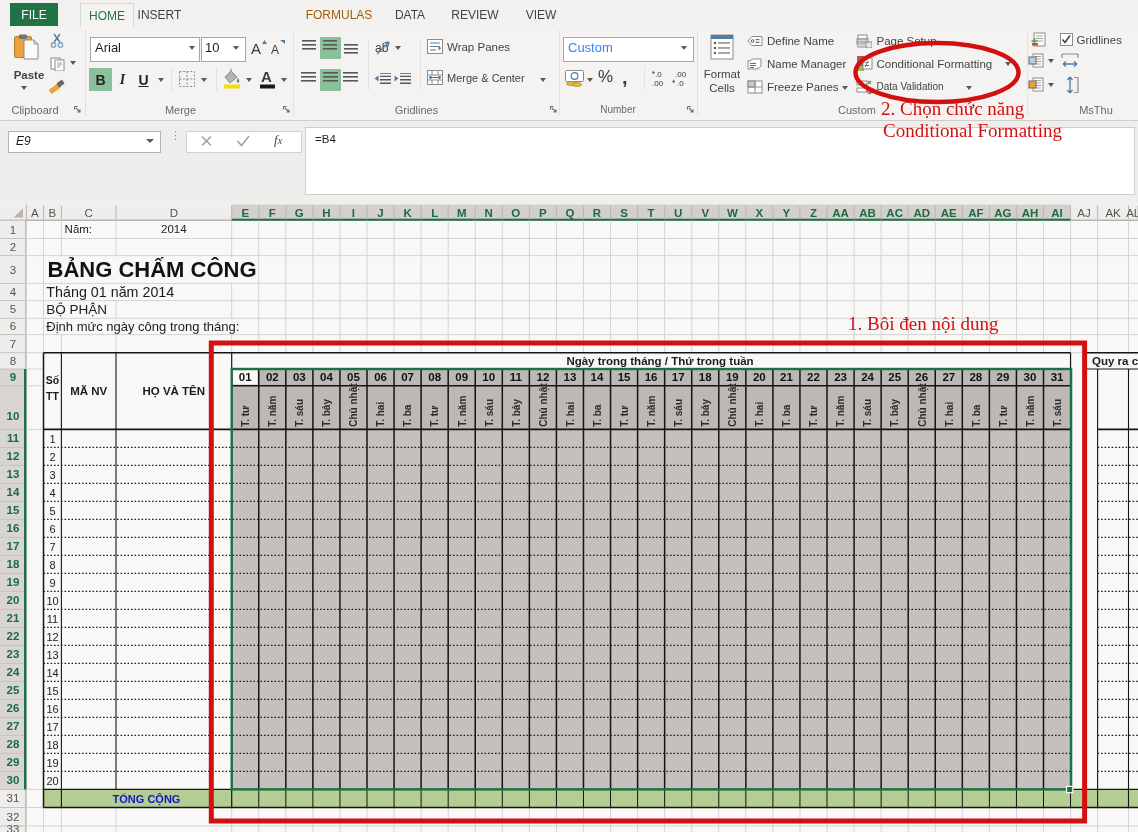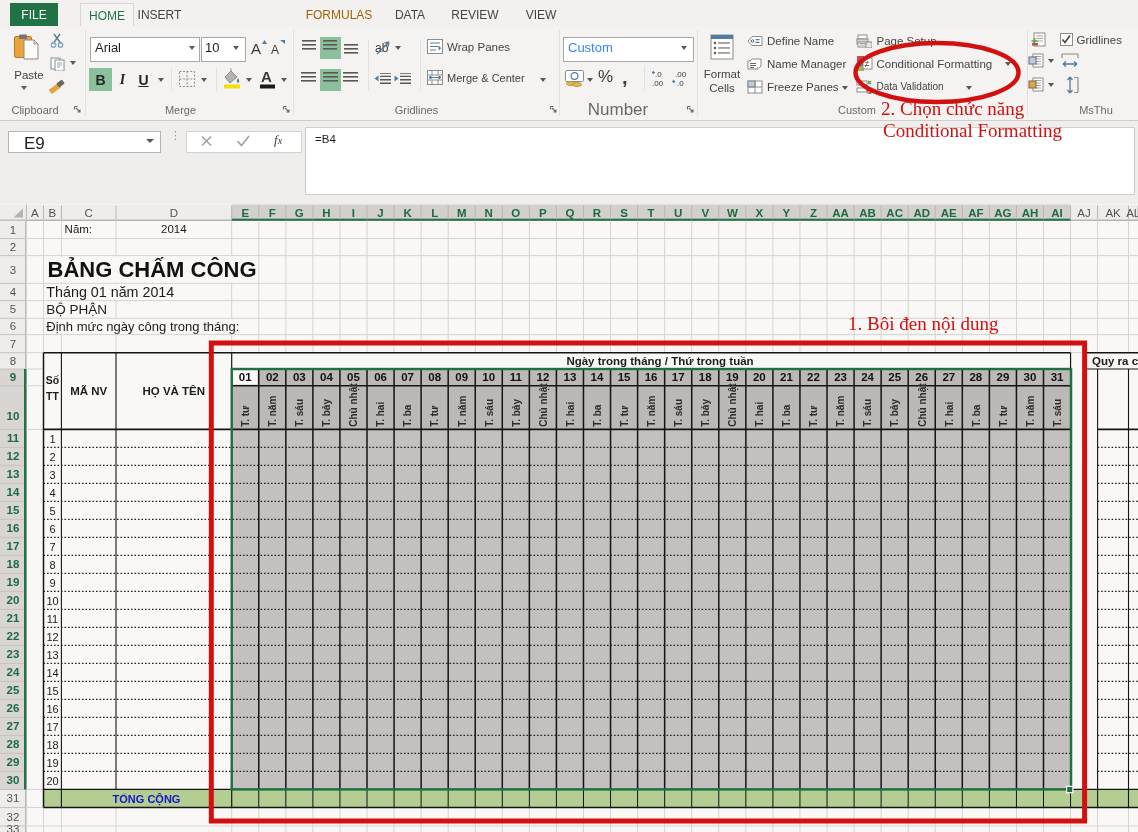--- a/index.html
+++ b/index.html
@@ -22,21 +22,21 @@
 <div class="ab" style="left:0;top:26px;width:1138px;height:95px;background:#f5f3f1;"></div>
 <div class="ab" style="left:0;top:120px;width:1138px;height:1px;background:#cfccc9;"></div>
 <div class="ab" style="left:85.4px;top:30px;width:1px;height:86px;background:#e3e0dd;"></div>
 <div class="ab" style="left:292.5px;top:30px;width:1px;height:86px;background:#e3e0dd;"></div>
 <div class="ab" style="left:558.5px;top:30px;width:1px;height:86px;background:#e3e0dd;"></div>
 <div class="ab" style="left:697px;top:30px;width:1px;height:86px;background:#e3e0dd;"></div>
 <div class="ab" style="left:1027px;top:30px;width:1px;height:86px;background:#e3e0dd;"></div>
 <div class="ab ct" style="left:-25px;top:103px;width:120px;height:13px;color:#6b6966;font-size:11px;">Clipboard</div>
 <div class="ab ct" style="left:120.5px;top:103px;width:120px;height:13px;color:#6b6966;font-size:11px;">Merge</div>
 <div class="ab ct" style="left:356.5px;top:103px;width:120px;height:13px;color:#6b6966;font-size:11px;">Gridlines</div>
-<div class="ab ct" style="left:558px;top:103px;width:120px;height:13px;color:#6b6966;font-size:17px;">Number</div>
+<div class="ab ct" style="left:558px;top:103px;width:120px;height:13px;color:#6b6966;font-size:10px;">Number</div>
 <div class="ab ct" style="left:797px;top:103px;width:120px;height:13px;color:#6b6966;font-size:11px;">Custom</div>
 <div class="ab ct" style="left:1036px;top:103px;width:120px;height:13px;color:#6b6966;font-size:11px;">MsThu</div>
 <div class="ab" style="left:73px;top:105px;">
     <svg width="10" height="10" viewBox="0 0 10 10">
       <path d="M1.5 1.5 h3 M1.5 1.5 v3 M3 3 l4 4 M7 4.5 v2.5 h-2.5" stroke="#6b6966" stroke-width="1.1" fill="none"></path>
     </svg>
   </div>
 <div class="ab" style="left:282px;top:105px;">
     <svg width="10" height="10" viewBox="0 0 10 10">
       <path d="M1.5 1.5 h3 M1.5 1.5 v3 M3 3 l4 4 M7 4.5 v2.5 h-2.5" stroke="#6b6966" stroke-width="1.1" fill="none"></path>
@@ -53,21 +53,21 @@
     </svg>
   </div>
 <div class="ab" style="left:12px;top:33px;width:30px;height:30px;">
 <svg width="30" height="30" viewBox="0 0 30 30">
  <rect x="2.5" y="3.5" width="17" height="21" rx="1.5" fill="#e8a33d" stroke="#b57e27" stroke-width="1"></rect>
  <rect x="7" y="1.5" width="8" height="4.5" rx="1" fill="#767472"></rect>
  <path d="M12 7 h10 l4 4 v15 h-14 z" fill="#fcfbfa" stroke="#8e8b88" stroke-width="1"></path>
  <path d="M22 7 v4 h4 z" fill="#dcd9d6" stroke="#8e8b88" stroke-width="0.8"></path>
 </svg>
   </div>
-<div class="ab ct" style="left:6px;top:68px;width:46px;height:13px;font-size:11.5px;color:#454341;">Paste</div>
+<div class="ab ct" style="left:6px;top:68px;width:46px;height:13px;font-size:11.5px;color:#454341;font-weight:bold;">Paste</div>
 <div class="ab" style="left:21px;top:86px;width:0;height:0;border-left:3.5px solid transparent;border-right:3.5px solid transparent;border-top:4px solid #5a5856;"></div>
 <div class="ab" style="left:49px;top:33px;width:17px;height:16px;">
 <svg width="17" height="16" viewBox="0 0 17 16">
  <path d="M5 1 L11.5 10 M11 1 L4.5 10" stroke="#5d7c95" stroke-width="1.4" fill="none"></path>
  <circle cx="4.5" cy="12" r="2.2" fill="none" stroke="#7da7c4" stroke-width="1.4"></circle>
  <circle cx="11.5" cy="12" r="2.2" fill="none" stroke="#7da7c4" stroke-width="1.4"></circle>
 </svg>
   </div>
 <div class="ab" style="left:50px;top:57px;width:16px;height:14px;">
 <svg width="16" height="14" viewBox="0 0 16 14">
@@ -330,21 +330,21 @@
 </svg>
   </div>
 <div class="ab" style="left:1062px;top:76px;width:17px;height:18px;">
 <svg width="17" height="18" viewBox="0 0 17 18">
  <path d="M8 1 v16 M8 1 l-2.5 3 M8 1 l2.5 3 M8 17 l-2.5-3 M8 17 l2.5-3" stroke="#4f7da5" stroke-width="1.3" fill="none"></path>
  <path d="M12 1.5 h4 M12 16.5 h4 M16 1.5 v15" stroke="#8e8b88" stroke-width="1.2" fill="none"></path>
 </svg>
   </div>
 <div class="ab" style="left:0;top:121px;width:1138px;height:83.5px;background:#f0eeec;"></div>
 <div class="ab" style="left:8px;top:131px;width:151px;height:20px;background:#fff;border:1px solid #b6b3b0;"></div>
-<div class="ab" style="left:24px;top:134px;font-size:17px;color:#1f1e1d;">E9</div>
+<div class="ab" style="left:16px;top:134px;font-size:12px;color:#1f1e1d;font-style:italic;">E9</div>
 <div class="ab" style="left:146px;top:139px;width:0;height:0;border-left:4px solid transparent;border-right:4px solid transparent;border-top:4.5px solid #5a5856;"></div>
 <div class="ab" style="left:170px;top:133px;width:3px;height:16px;color:#8e8b88;font-size:11px;line-height:5px;">⋮</div>
 <div class="ab" style="left:186px;top:131px;width:114px;height:20px;background:#fff;border:1px solid #d5d2cf;"></div>
 <svg class="ab" style="left:200px;top:135px;" width="14" height="12" viewBox="0 0 14 12">
 <path d="M2 1.5 L11 10.5 M11 1.5 L2 10.5" stroke="#a4a19e" stroke-width="1.6"></path>
   </svg>
 <svg class="ab" style="left:236px;top:135px;" width="15" height="12" viewBox="0 0 15 12">
 <path d="M1.5 6 l4 4.5 L13 1" stroke="#a4a19e" stroke-width="1.6" fill="none"></path>
   </svg>
 <div class="ab" style="left:274px;top:132px;font-size:13px;font-style:italic;font-family:'Liberation Serif',serif;color:#454341;"><i>f</i><span style="font-size:10px;">x</span></div>

